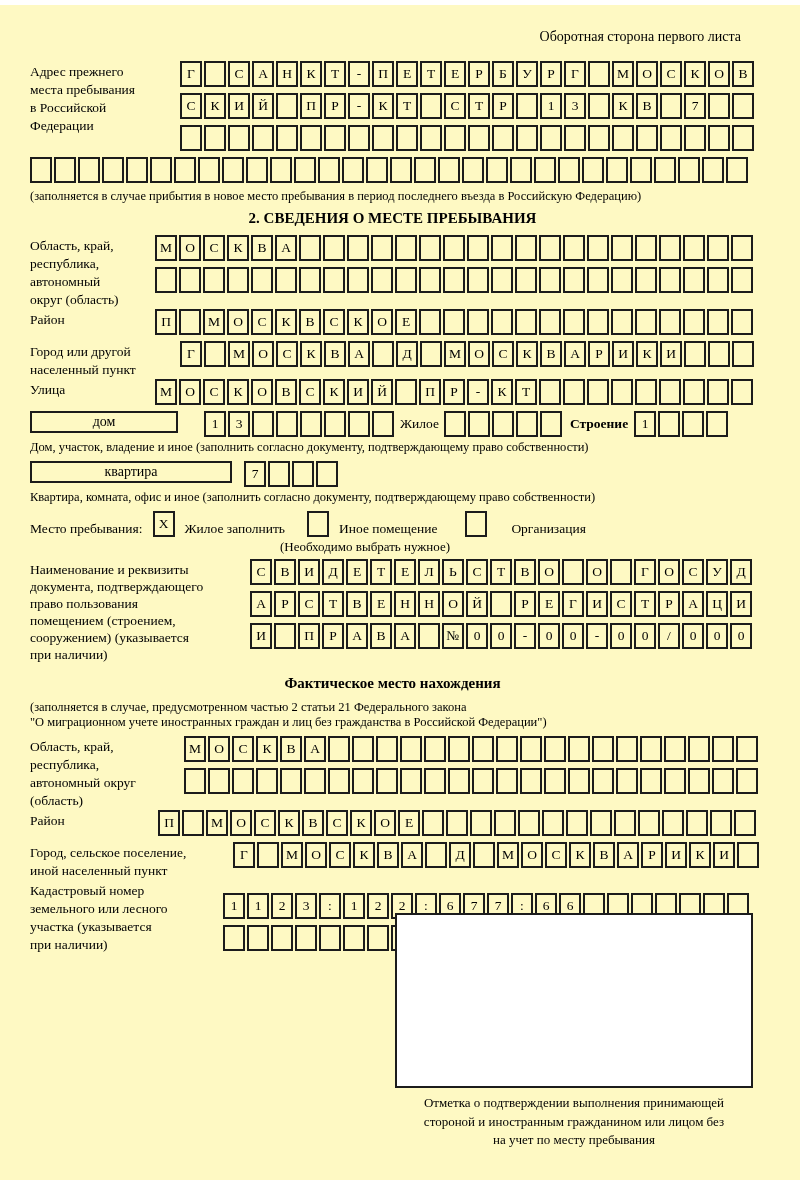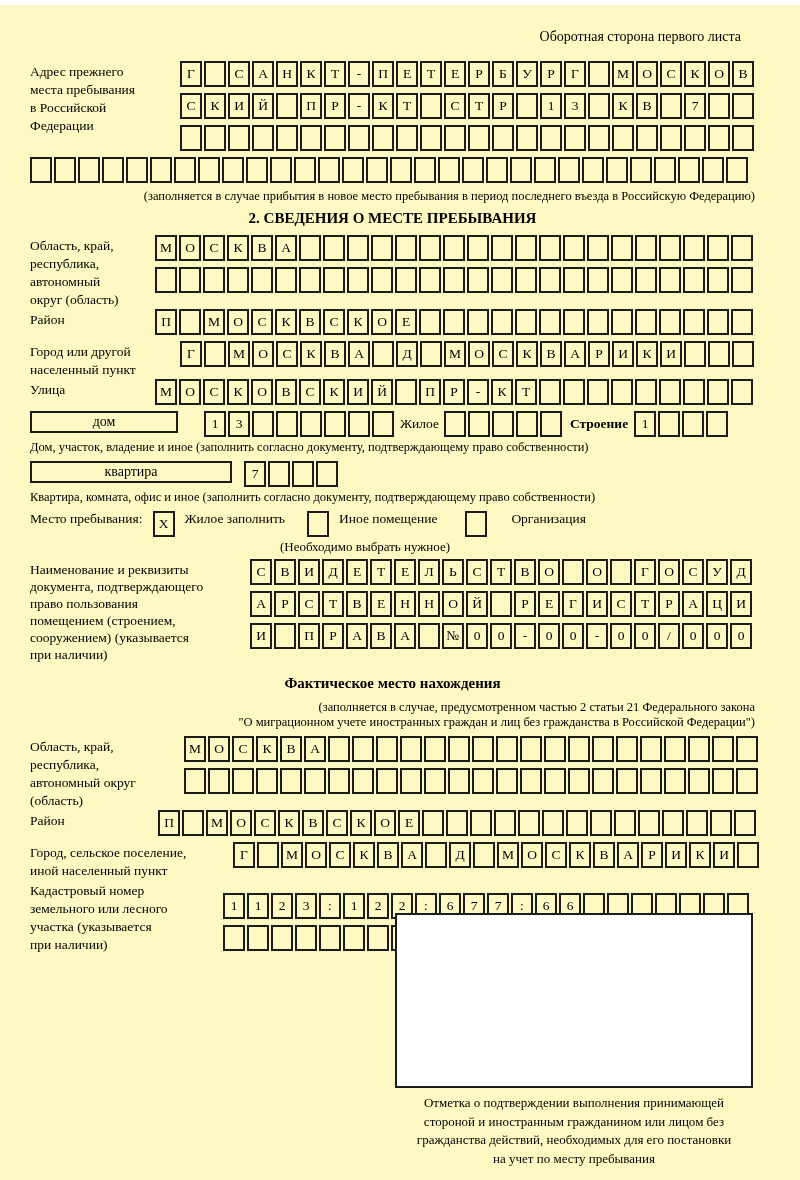--- a/index.html
+++ b/index.html
@@ -16,32 +16,32 @@
   .w125 { width:125px; } .w150 { width:150px; } .w220 { width:220px; }
   .w154 { width:154px; } .w128 { width:128px; } .w203 { width:203px; } .w193 { width:193px; }
 
   .cellrow { display:flex; margin-bottom:6px; }
   .cell {
     box-sizing:border-box; flex:none; width:22px; height:26px; margin-right:2px;
     border:2px solid #1c1c1c; display:flex; align-items:center; justify-content:center;
     font-size:13.5px; font-family:"Liberation Serif", serif;
   }
   .caption { font-size:12.5px; line-height:15px; }
-  .caption-center { text-align:right; }
+  .caption-center { text-align:left; }
   .sec-title { text-align:center; font-weight:bold; font-size:15px; margin:6px 0 8px 0; }
 
   .hrow { display:flex; align-items:flex-start; margin-bottom:3px; }
   .wide-box {
     box-sizing:border-box; flex:none; height:22px; border:2px solid #1c1c1c;
     display:flex; align-items:center; justify-content:center; font-size:14px;
   }
   .inline-label { font-size:13.5px; line-height:26px; flex:none; }
   .cellwrap { display:flex; flex:none; }
 
-  .stay-row { display:flex; align-items:flex-start; margin-top:4px; }
+  .stay-row { display:flex; align-items:flex-end; margin-top:4px; }
   .stay-row .cell { margin:0 10px; }
   .stay-label { font-size:13.5px; }
   .stay-caption { width:430px; margin-left:120px; text-align:center; font-size:13px; margin-top:2px; margin-bottom:4px; }
 
   .mb4 { margin-bottom:4px; } .mb6 { margin-bottom:6px; } .mt13 { margin-top:13px; }
 
   .stamp { position:absolute; left:395px; top:908px; width:356px; }
   .stamp-box { box-sizing:border-box; width:358px; height:175px; border:2px solid #1c1c1c; background:#fff; }
   .stamp-caption { width:398px; margin-left:-20px; margin-top:6px; text-align:center; font-size:13px; line-height:18.5px; }
 </style>
@@ -656,18 +656,17 @@
           <span class="cell"></span>
         </div>
     </div>
   </div>
 
   <div class="stamp">
     <div class="stamp-box"></div>
     <div class="stamp-caption">
       <div>Отметка о подтверждении выполнения принимающей</div>
       <div>стороной и иностранным гражданином или лицом без</div>
-      <div>гражданства действий, необходимых для его постановки</div>
       <div>на учет по месту пребывания</div>
     </div>
   </div>
 
 </div>
 
 </body></html>

